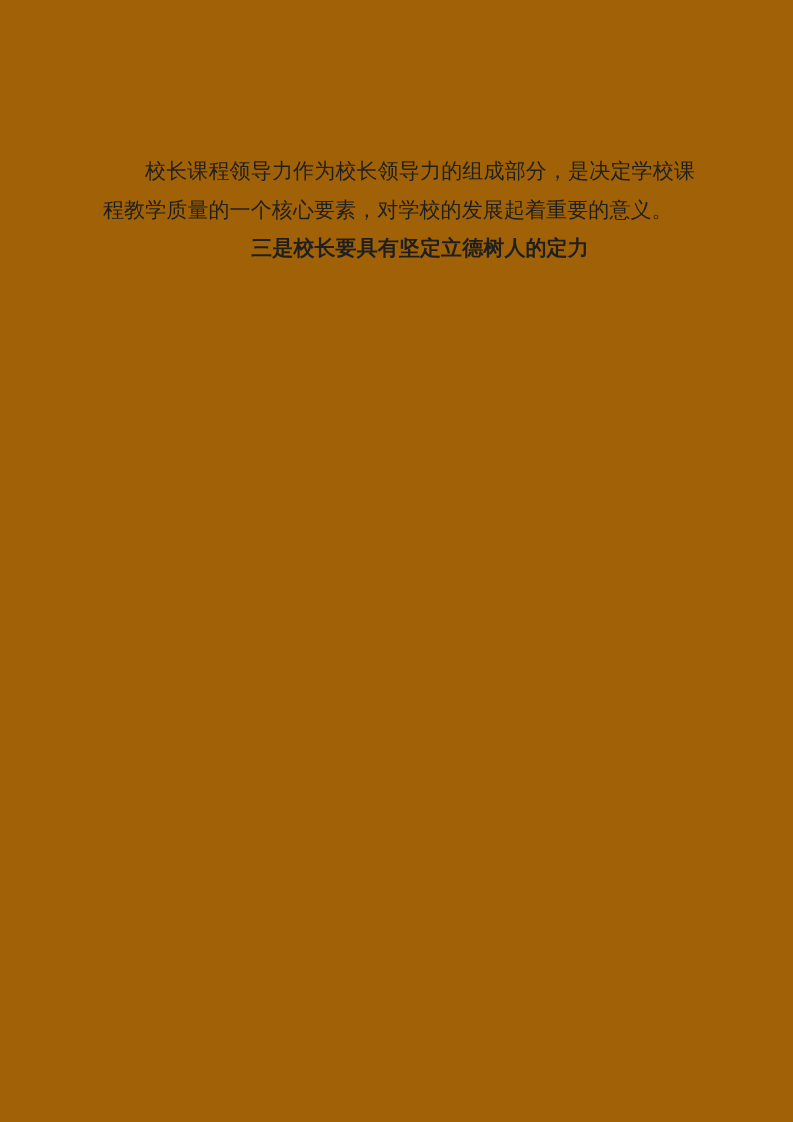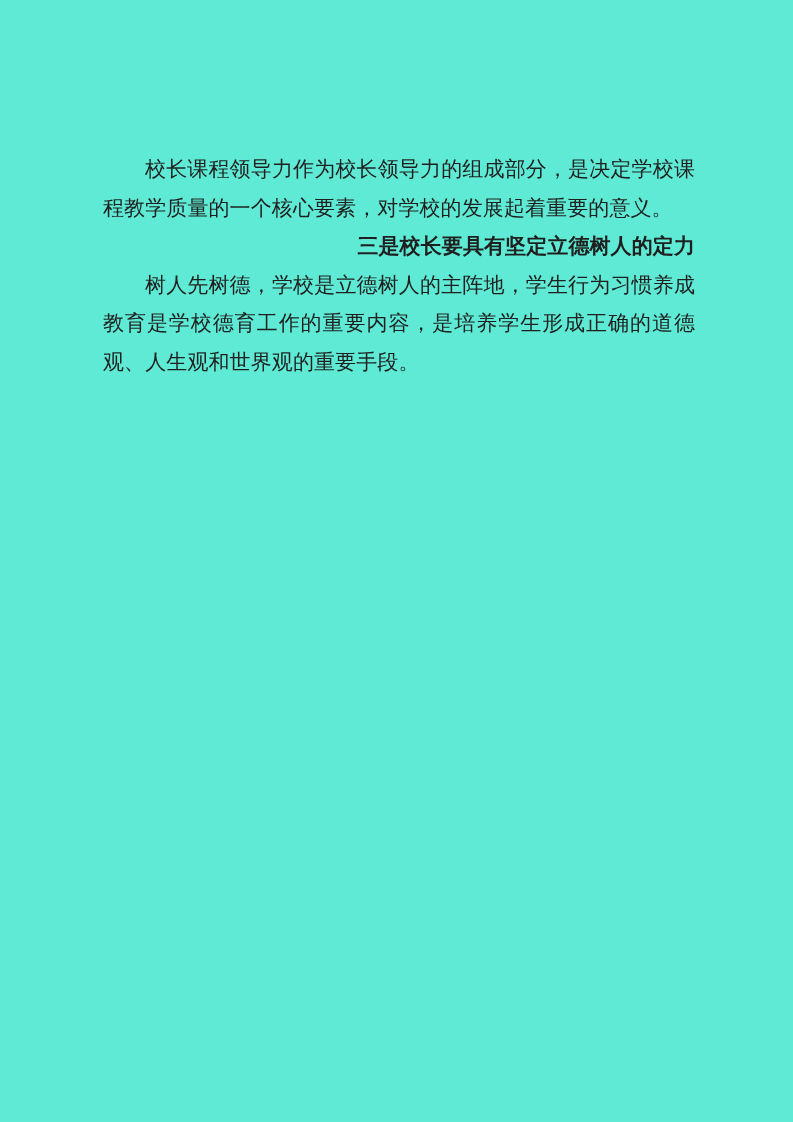--- a/index.html
+++ b/index.html
@@ -4,49 +4,48 @@
 <style>
   html, body {
     margin: 0;
     padding: 0;
     background: #ffffff;
   }
   .doc-canvas {
     position: relative;
     width: 793px;
     height: 1122px;
-    background: #5eead4;
+    background: #a16207;
     overflow: hidden;
-    font-family: Liberation Mono, monospace;
+    font-family: Liberation Sans, sans-serif;
   }
   .doc-text-block {
     position: absolute;
     left: 103px;
     top: 152px;
     width: 592px;
   }
   .para {
     margin: 0;
     padding: 0;
     font-size: 21px;
     line-height: 38.6px;
     color: #1f1f1f;
     text-align: justify;
     text-indent: 2em;
     word-break: break-all;
     letter-spacing: 0.1px;
   }
   .para.heading {
     font-weight: bold;
-    text-align: right;
+    text-align: center;
   }
 </style>
 </head>
 <body>
 
 <div class="doc-canvas">
   <div class="doc-text-block">
 
   <div class="para">校长课程领导力作为校长领导力的组成部分，是决定学校课程教学质量的一个核心要素，对学校的发展起着重要的意义。</div>
       <div class="para heading">三是校长要具有坚定立德树人的定力</div>
-      <div class="para">树人先树德，学校是立德树人的主阵地，学生行为习惯养成教育是学校德育工作的重要内容，是培养学生形成正确的道德观、人生观和世界观的重要手段。</div>
     </div>
 </div>
 
 </body></html>

